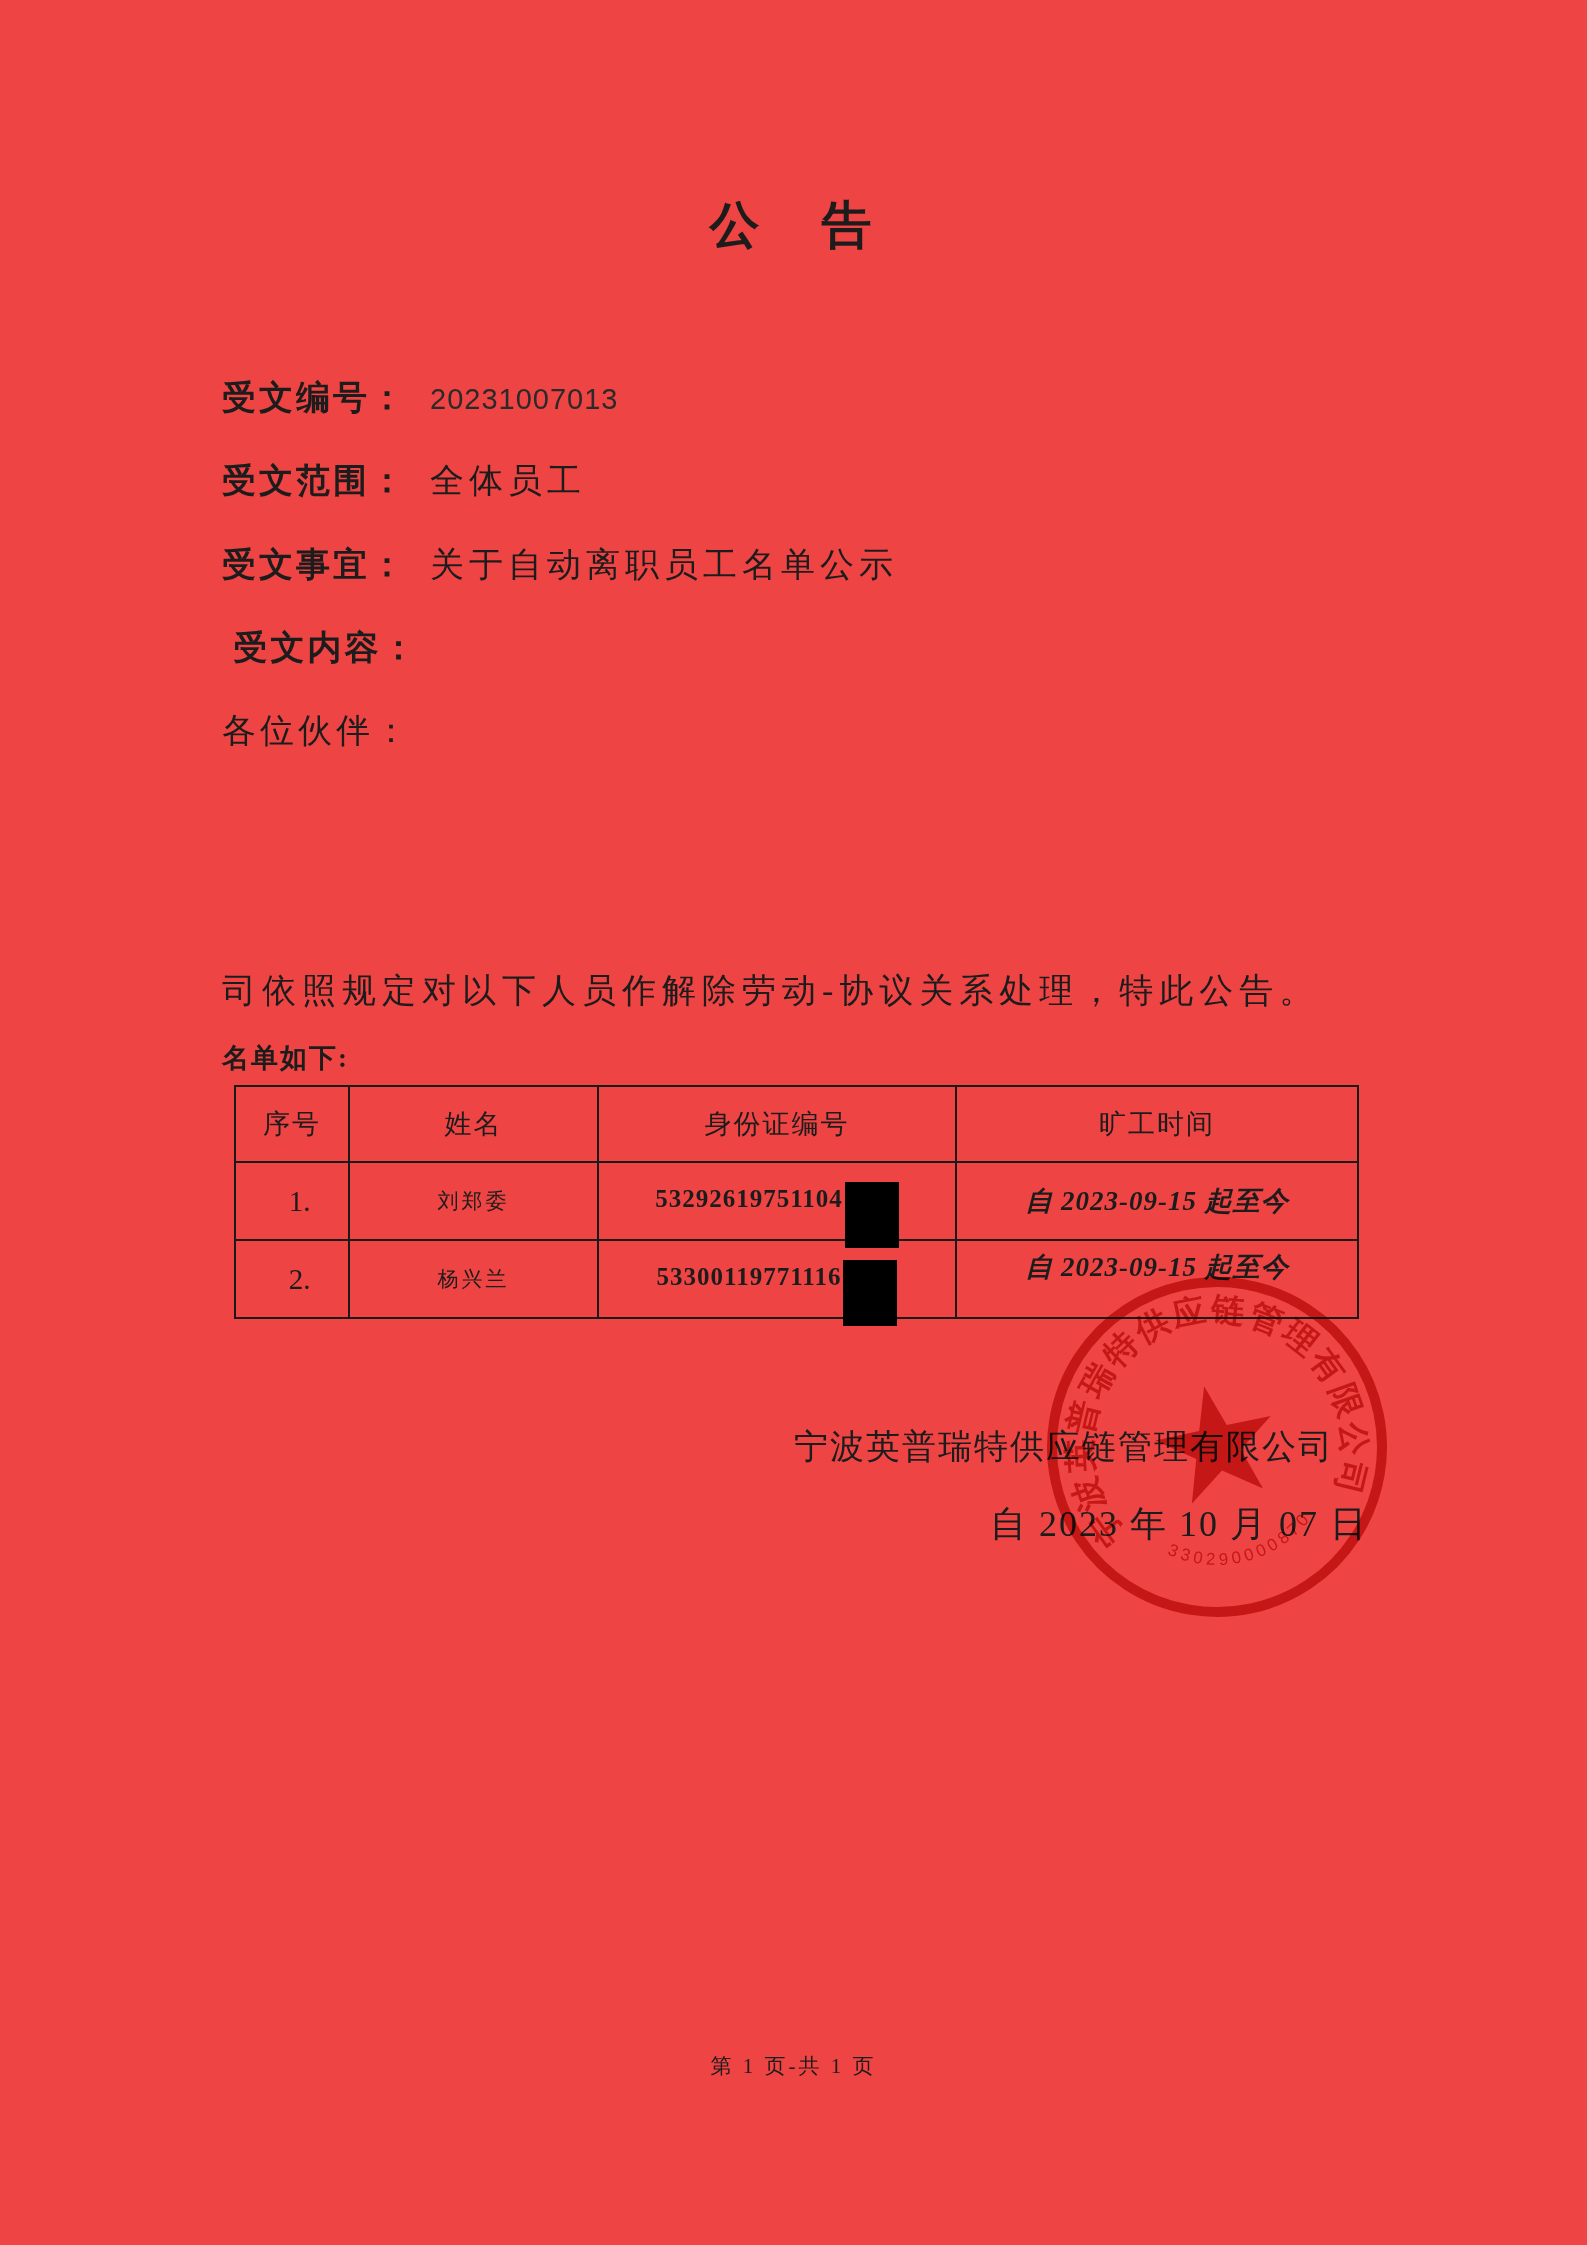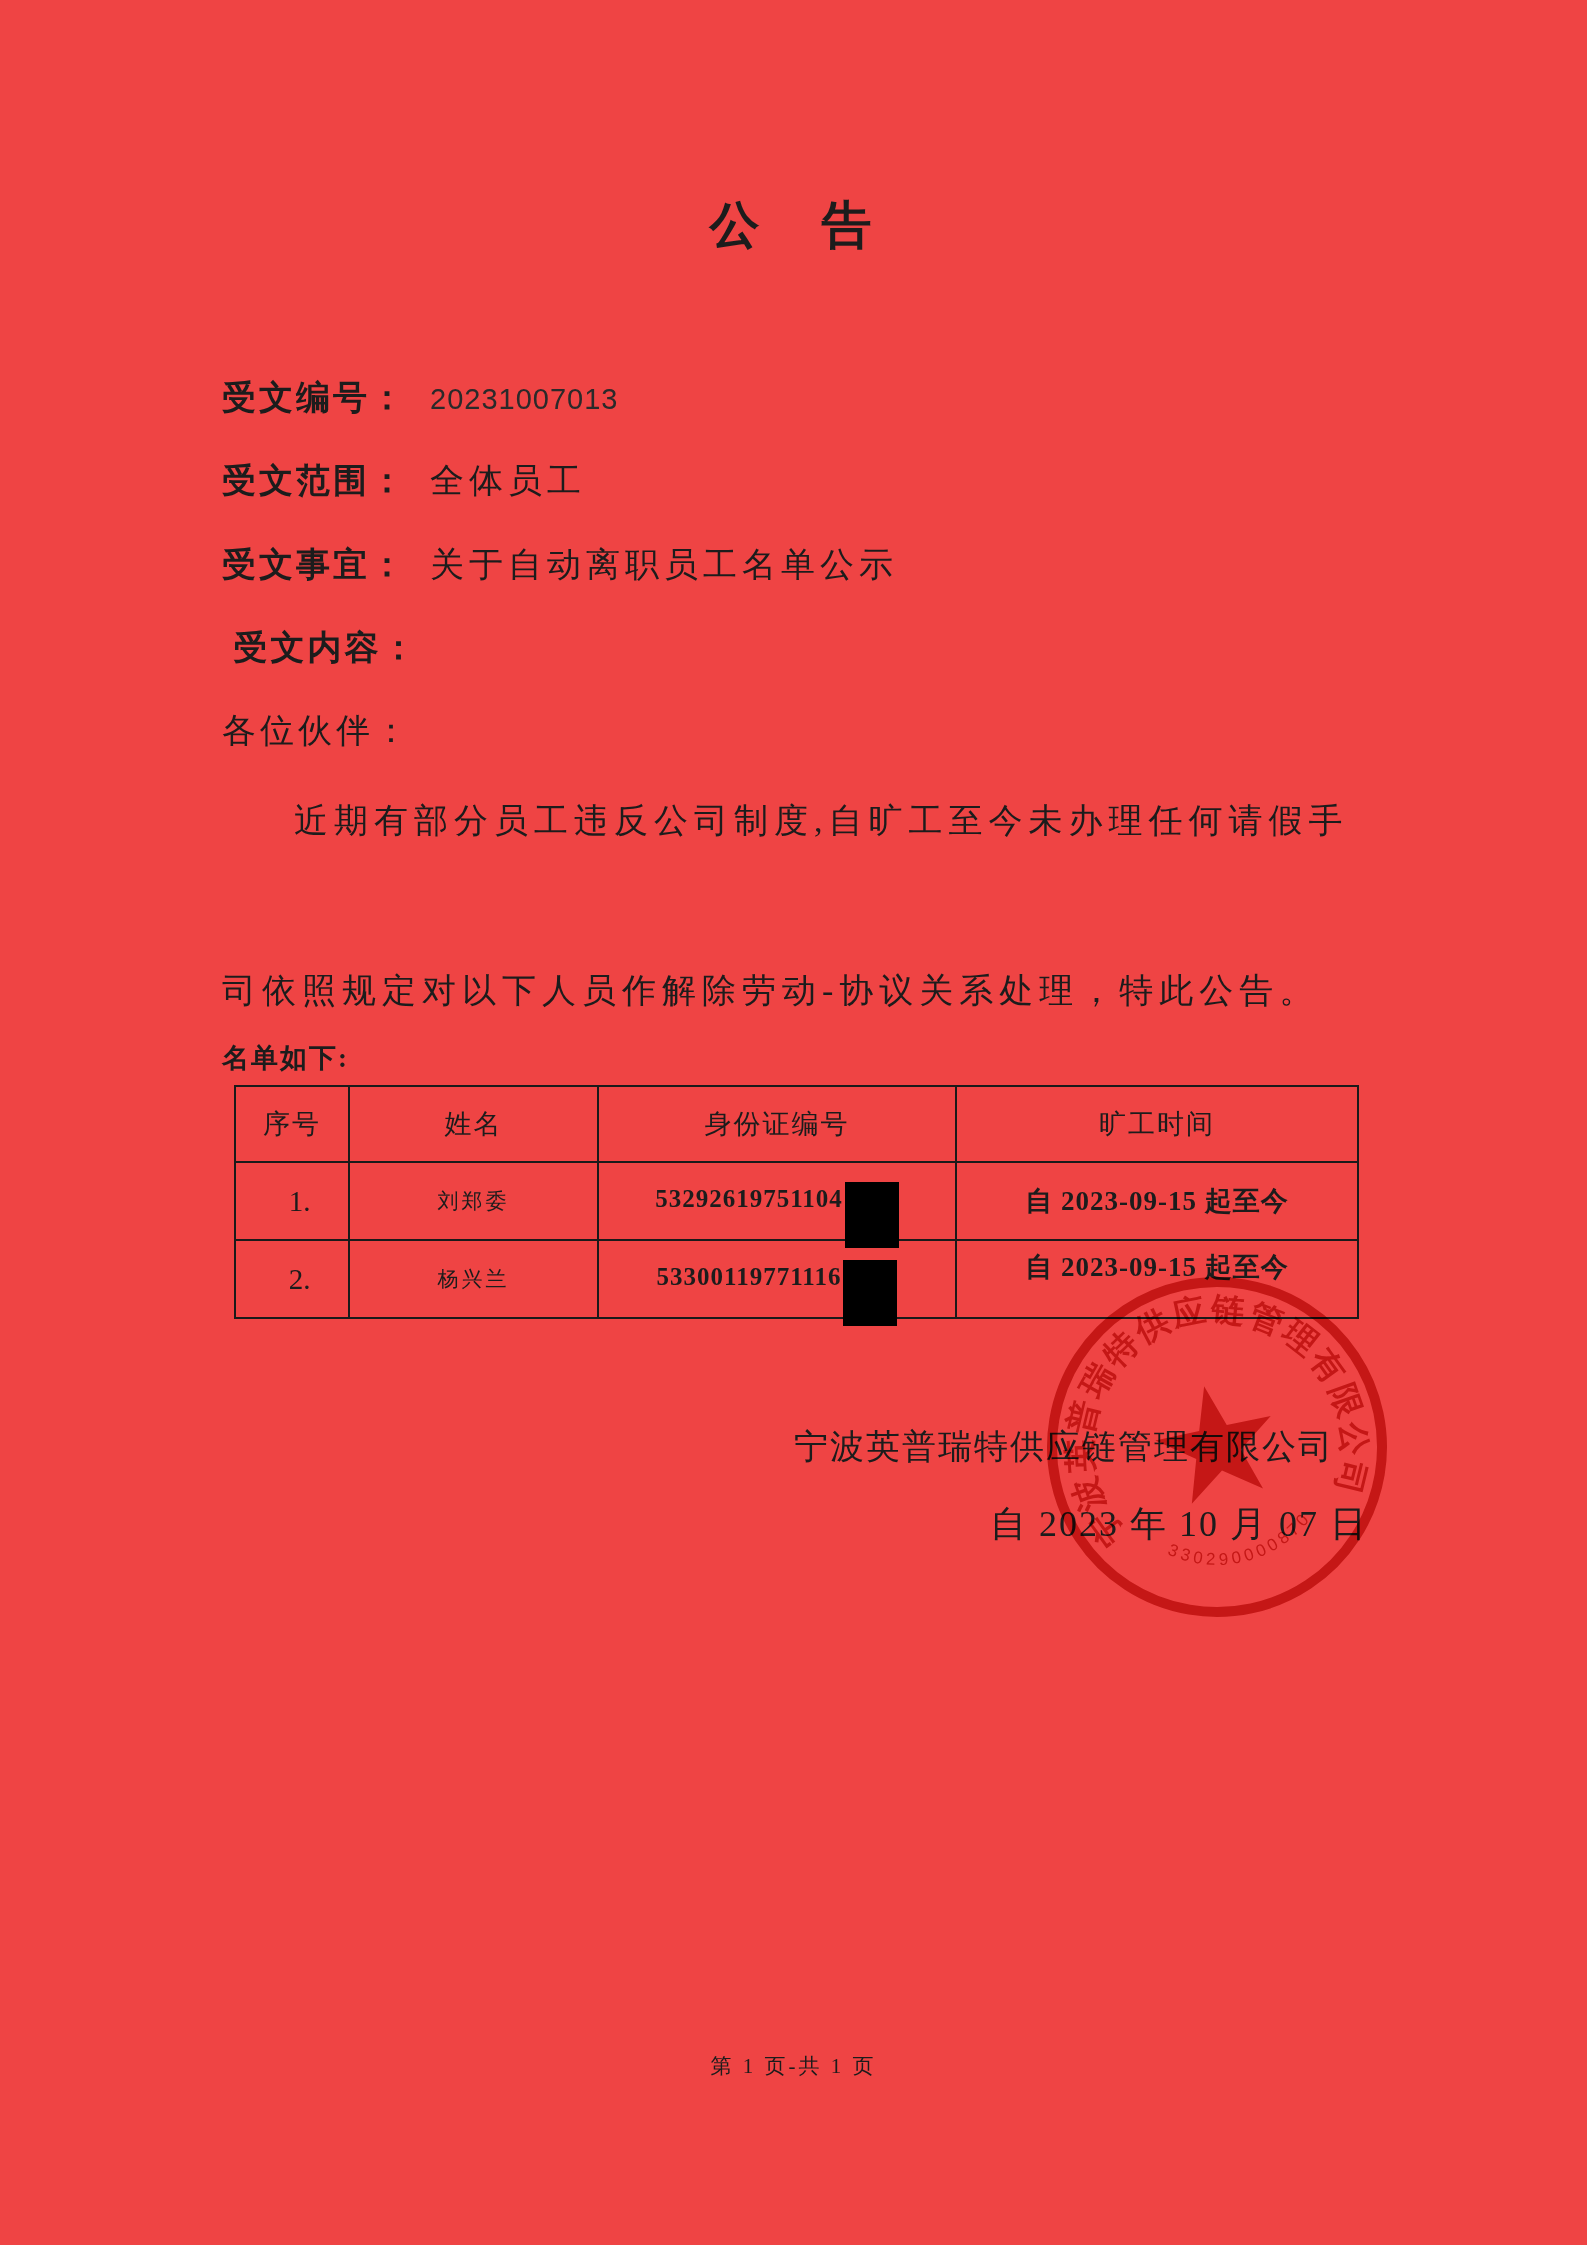--- a/index.html
+++ b/index.html
@@ -62,21 +62,21 @@
     text-align:left;padding-left:16px;
     font-size:29px;
   }
   td.cell-name{font-size:21px;letter-spacing:3px;}
   td.cell-id{
     font-size:25px;font-weight:bold;letter-spacing:1px;
     white-space:nowrap;
     font-family:Liberation Serif, serif;
   }
   td.cell-period{
-    font-size:27px;font-weight:bold;letter-spacing:1px;
+    font-size:27px;font-weight:bold;letter-spacing:1px;font-style:italic;
   }
   td.cell-period.top-aligned{vertical-align:top;padding-top:8px;}
   tr.row-1 td{height:74px;}
   tr.row-2 td{height:67px;}
   .redaction-box{
     display:inline-block;
     width:54px;height:66px;
     background:#000;
     vertical-align:middle;
     transform:translateY(14px);
@@ -118,21 +118,20 @@
   </div>
   <div class="field-row" style="top:542px;">
     <span class="field-label">受文事宜：</span><span class="field-value">关于自动离职员工名单公示</span>
   </div>
   <div class="field-row" style="top:625px;text-align:center;">
     <span class="field-label">受文内容：</span><span class="field-value"></span>
   </div>
 
   <div class="salutation">各位伙伴：</div>
 
-  <div class="body-line indent" style="top:798px;">近期有部分员工违反公司制度,自旷工至今未办理任何请假手</div>
   <div class="body-line" style="top:968px;">司依照规定对以下人员作解除劳动-协议关系处理，特此公告。</div>
 
   <div class="list-label">名单如下:</div>
 
   <table class="roster">
     <colgroup>
       <col style="width:114px">
         <col style="width:249px">
         <col style="width:358px">
         <col style="width:402px">

